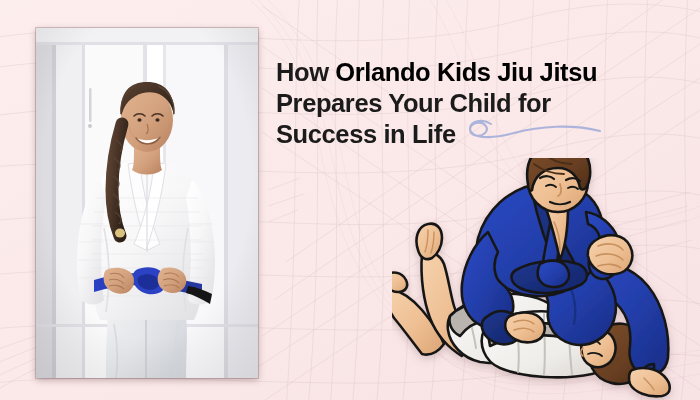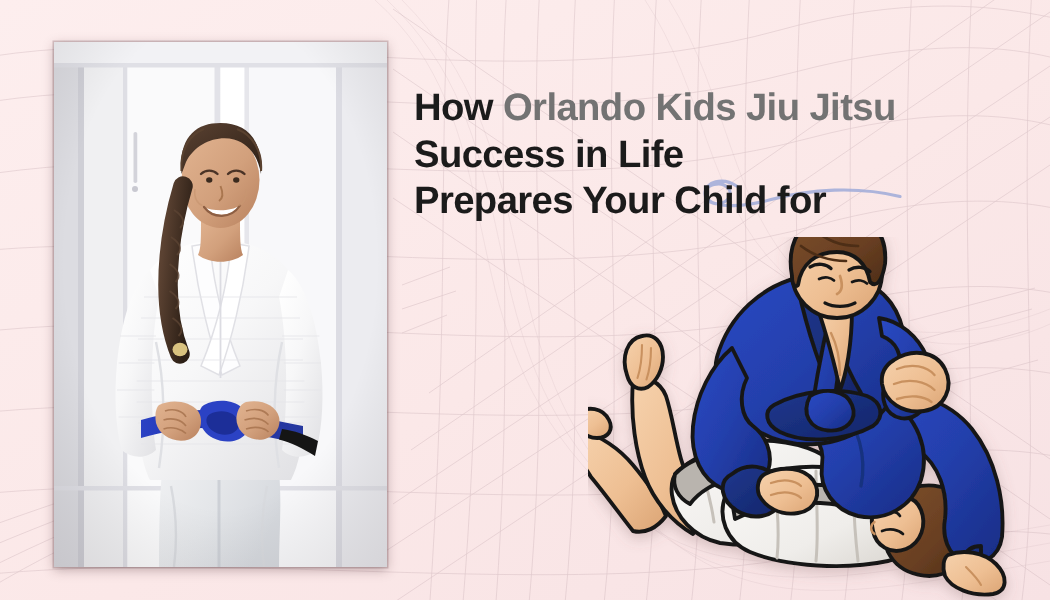--- a/index.html
+++ b/index.html
@@ -51,21 +51,21 @@
     top: 40px;
     width: 400px;
     z-index: 5;
     font-family: "Liberation Sans", sans-serif;
     font-weight: bold;
     font-size: 25.5px;
     line-height: 31px;
     letter-spacing: -0.4px;
     color: #1b1b1b;
   }
-  #headline .accent { color: #737373; }
+  #headline .accent { color: #000000; }
   #headline .ln { display: block; white-space: nowrap; }
 
   
   #swirl {
     position: absolute;
     left: 462px;
     top: 104px;
     width: 140px;
     height: 44px;
     z-index: 2;
@@ -318,22 +318,22 @@
       </g>
 
       <rect x="0" y="0" width="222" height="350" fill="url(#vign)"></rect>
     </svg>
   </div>
 
   <h1 id="headline">
     <span class="ln">
       <span>How </span><span class="accent">Orlando Kids Jiu Jitsu</span>
     </span>
+    <span class="ln">Prepares Your Child for</span>
     <span class="ln">Success in Life</span>
-    <span class="ln">Prepares Your Child for</span>
   </h1>
 
   <svg id="judo-illustration" viewBox="0 0 308 242" xmlns="http://www.w3.org/2000/svg">
     <defs>
       <linearGradient id="blueGi" x1="0" y1="0" x2="1" y2="1">
         <stop offset="0%" stop-color="#2a49c4"></stop>
         <stop offset="48%" stop-color="#2440ad"></stop>
         <stop offset="100%" stop-color="#182d86"></stop>
       </linearGradient>
       <linearGradient id="blueGiDark" x1="0" y1="0" x2="1" y2="1">

